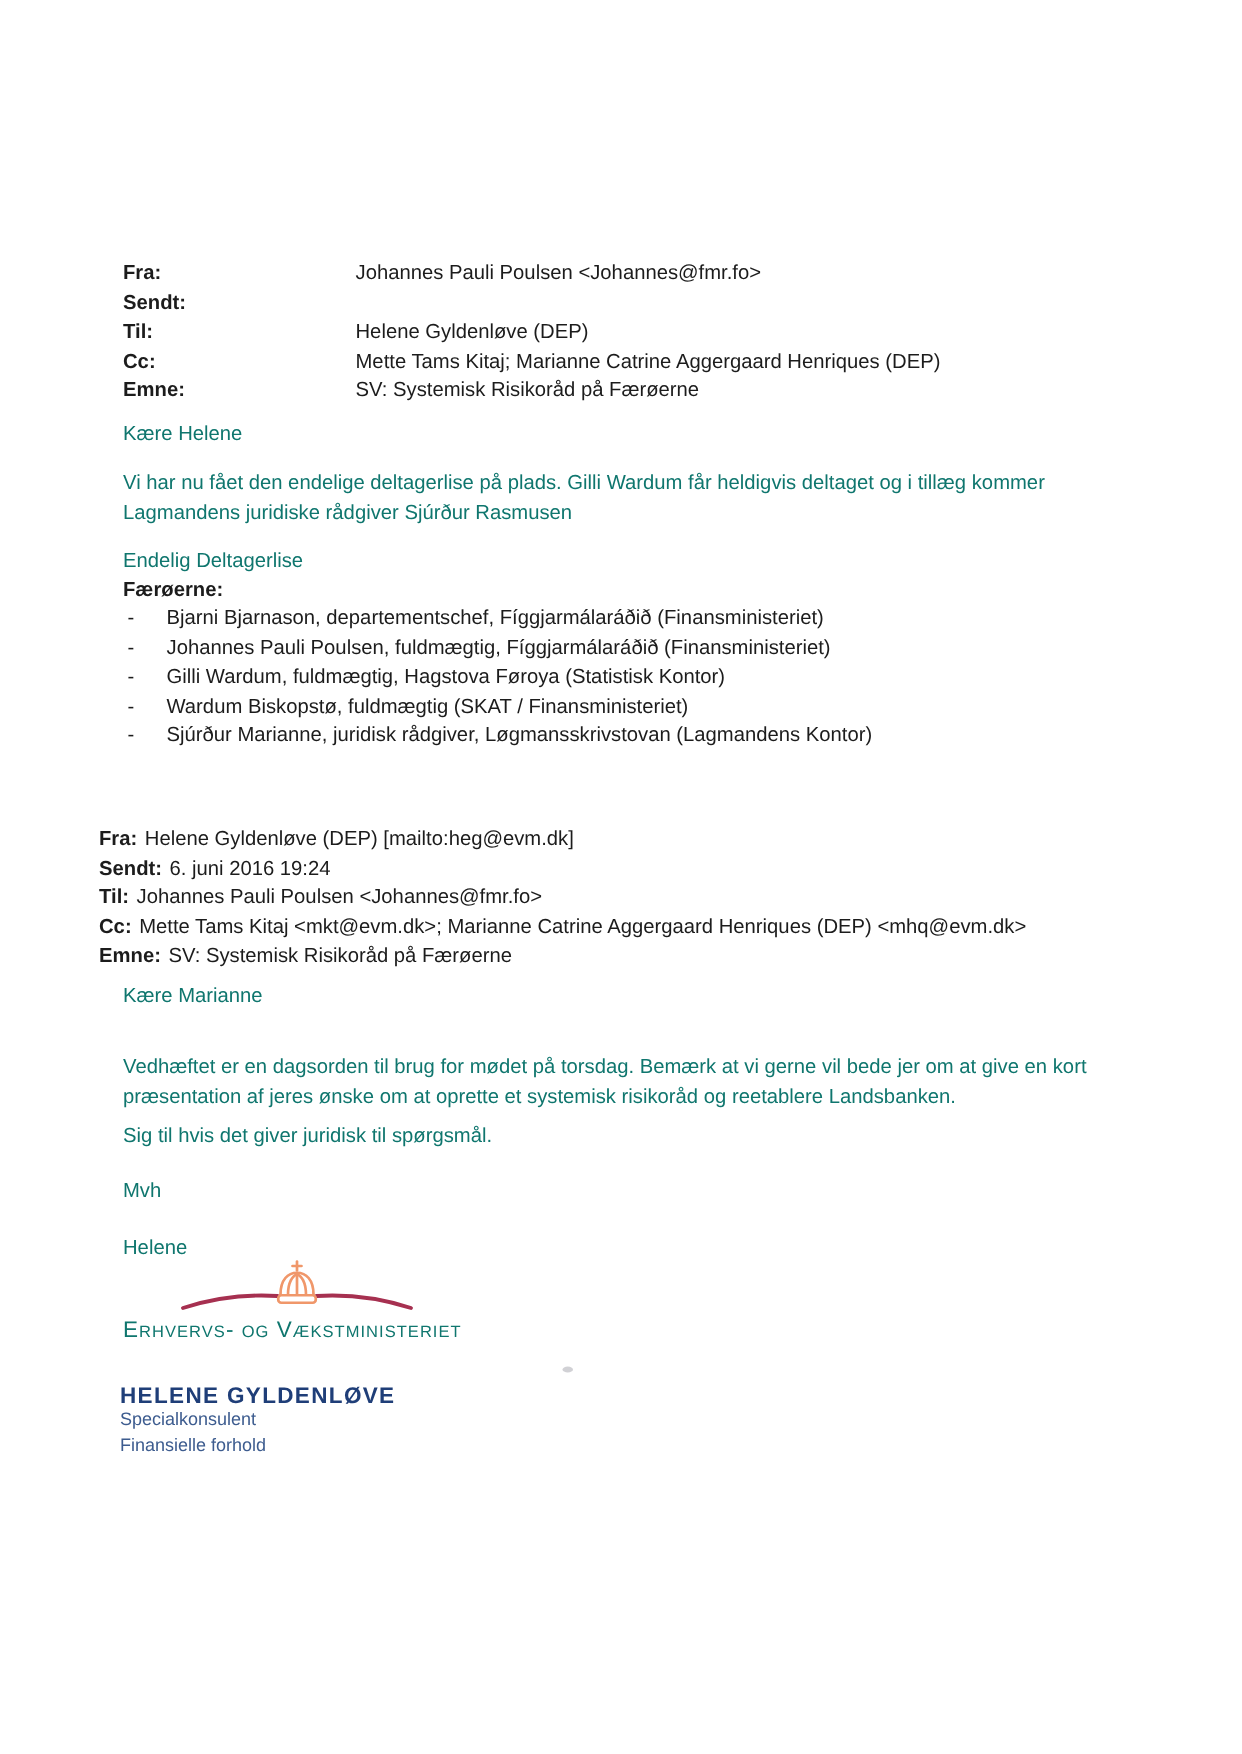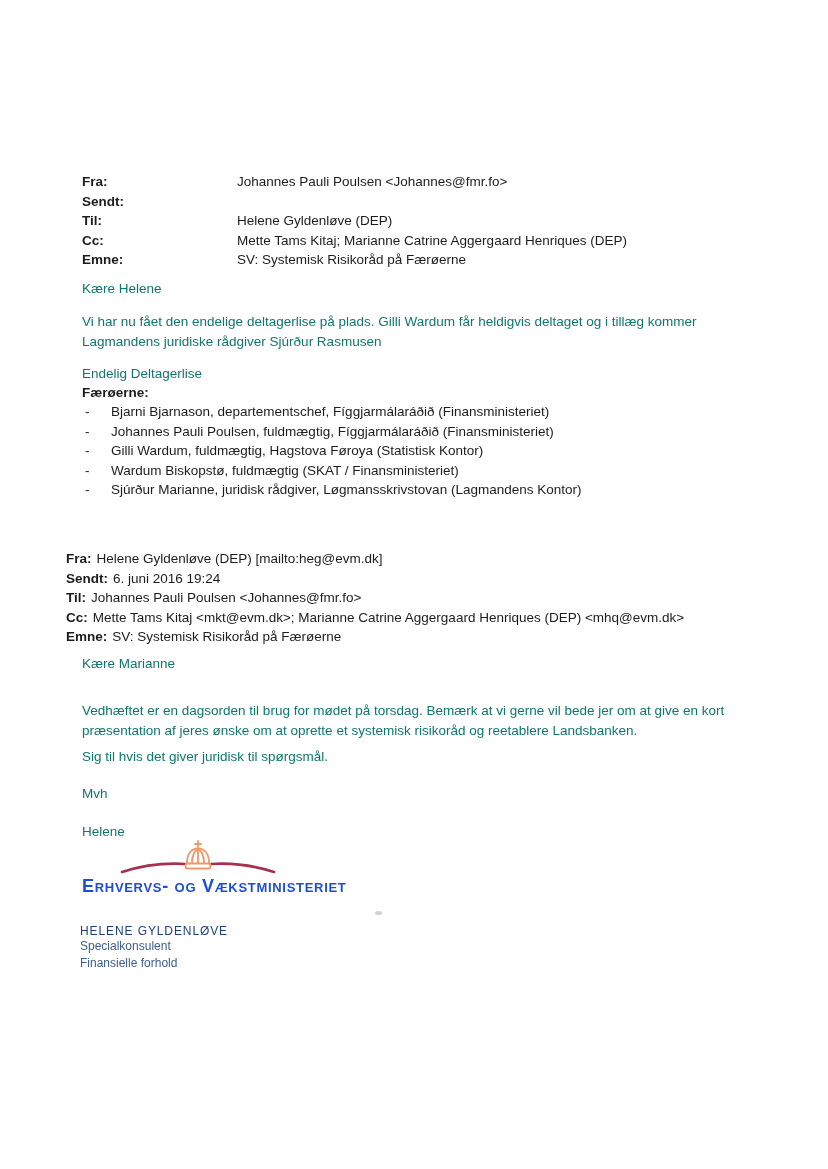--- a/index.html
+++ b/index.html
@@ -32,32 +32,32 @@
   #para2  { position:absolute; top:701px; left:82px; width:692px; }
   #para3  { position:absolute; top:747px; left:82px; width:692px; }
   #mvh    { position:absolute; top:784px; left:82px; }
   #mvhname{ position:absolute; top:822px; left:82px; }
 
   
   #logo { position:absolute; top:838px; left:75px; width:310px; }
   #logo svg { display:block; }
   #logotext {
     position:absolute; top:39px; left:7px;
-    font-variant:small-caps; font-weight:bold;
-    font-size:18px; letter-spacing:0.7px; color:#1d4ed8;
+    font-variant:small-caps; font-weight:normal;
+    font-size:15px; letter-spacing:0.7px; color:#0f766e;
     white-space:nowrap;
   }
 
   
   #artifact { position:absolute; top:911px; left:375px; width:7px; height:4px;
     background:#c6c6cb; border-radius:50%; opacity:.8; }
 
   
   #sig { position:absolute; top:924px; left:80px; }
-  #signame { font-weight:normal; font-size:12px; letter-spacing:0.9px; color:#1f3e78; line-height:14px; }
+  #signame { font-weight:bold; font-size:15px; letter-spacing:0.9px; color:#1f3e78; line-height:14px; }
   .sigline { font-size:12px; color:#3d5c8f; line-height:16.5px; }
 </style>
 </head>
 <body>
 
 <div class="page">
 
   <div id="hdr1">
     <div class="hrow">
       <span class="hlabel">Fra:</span>

